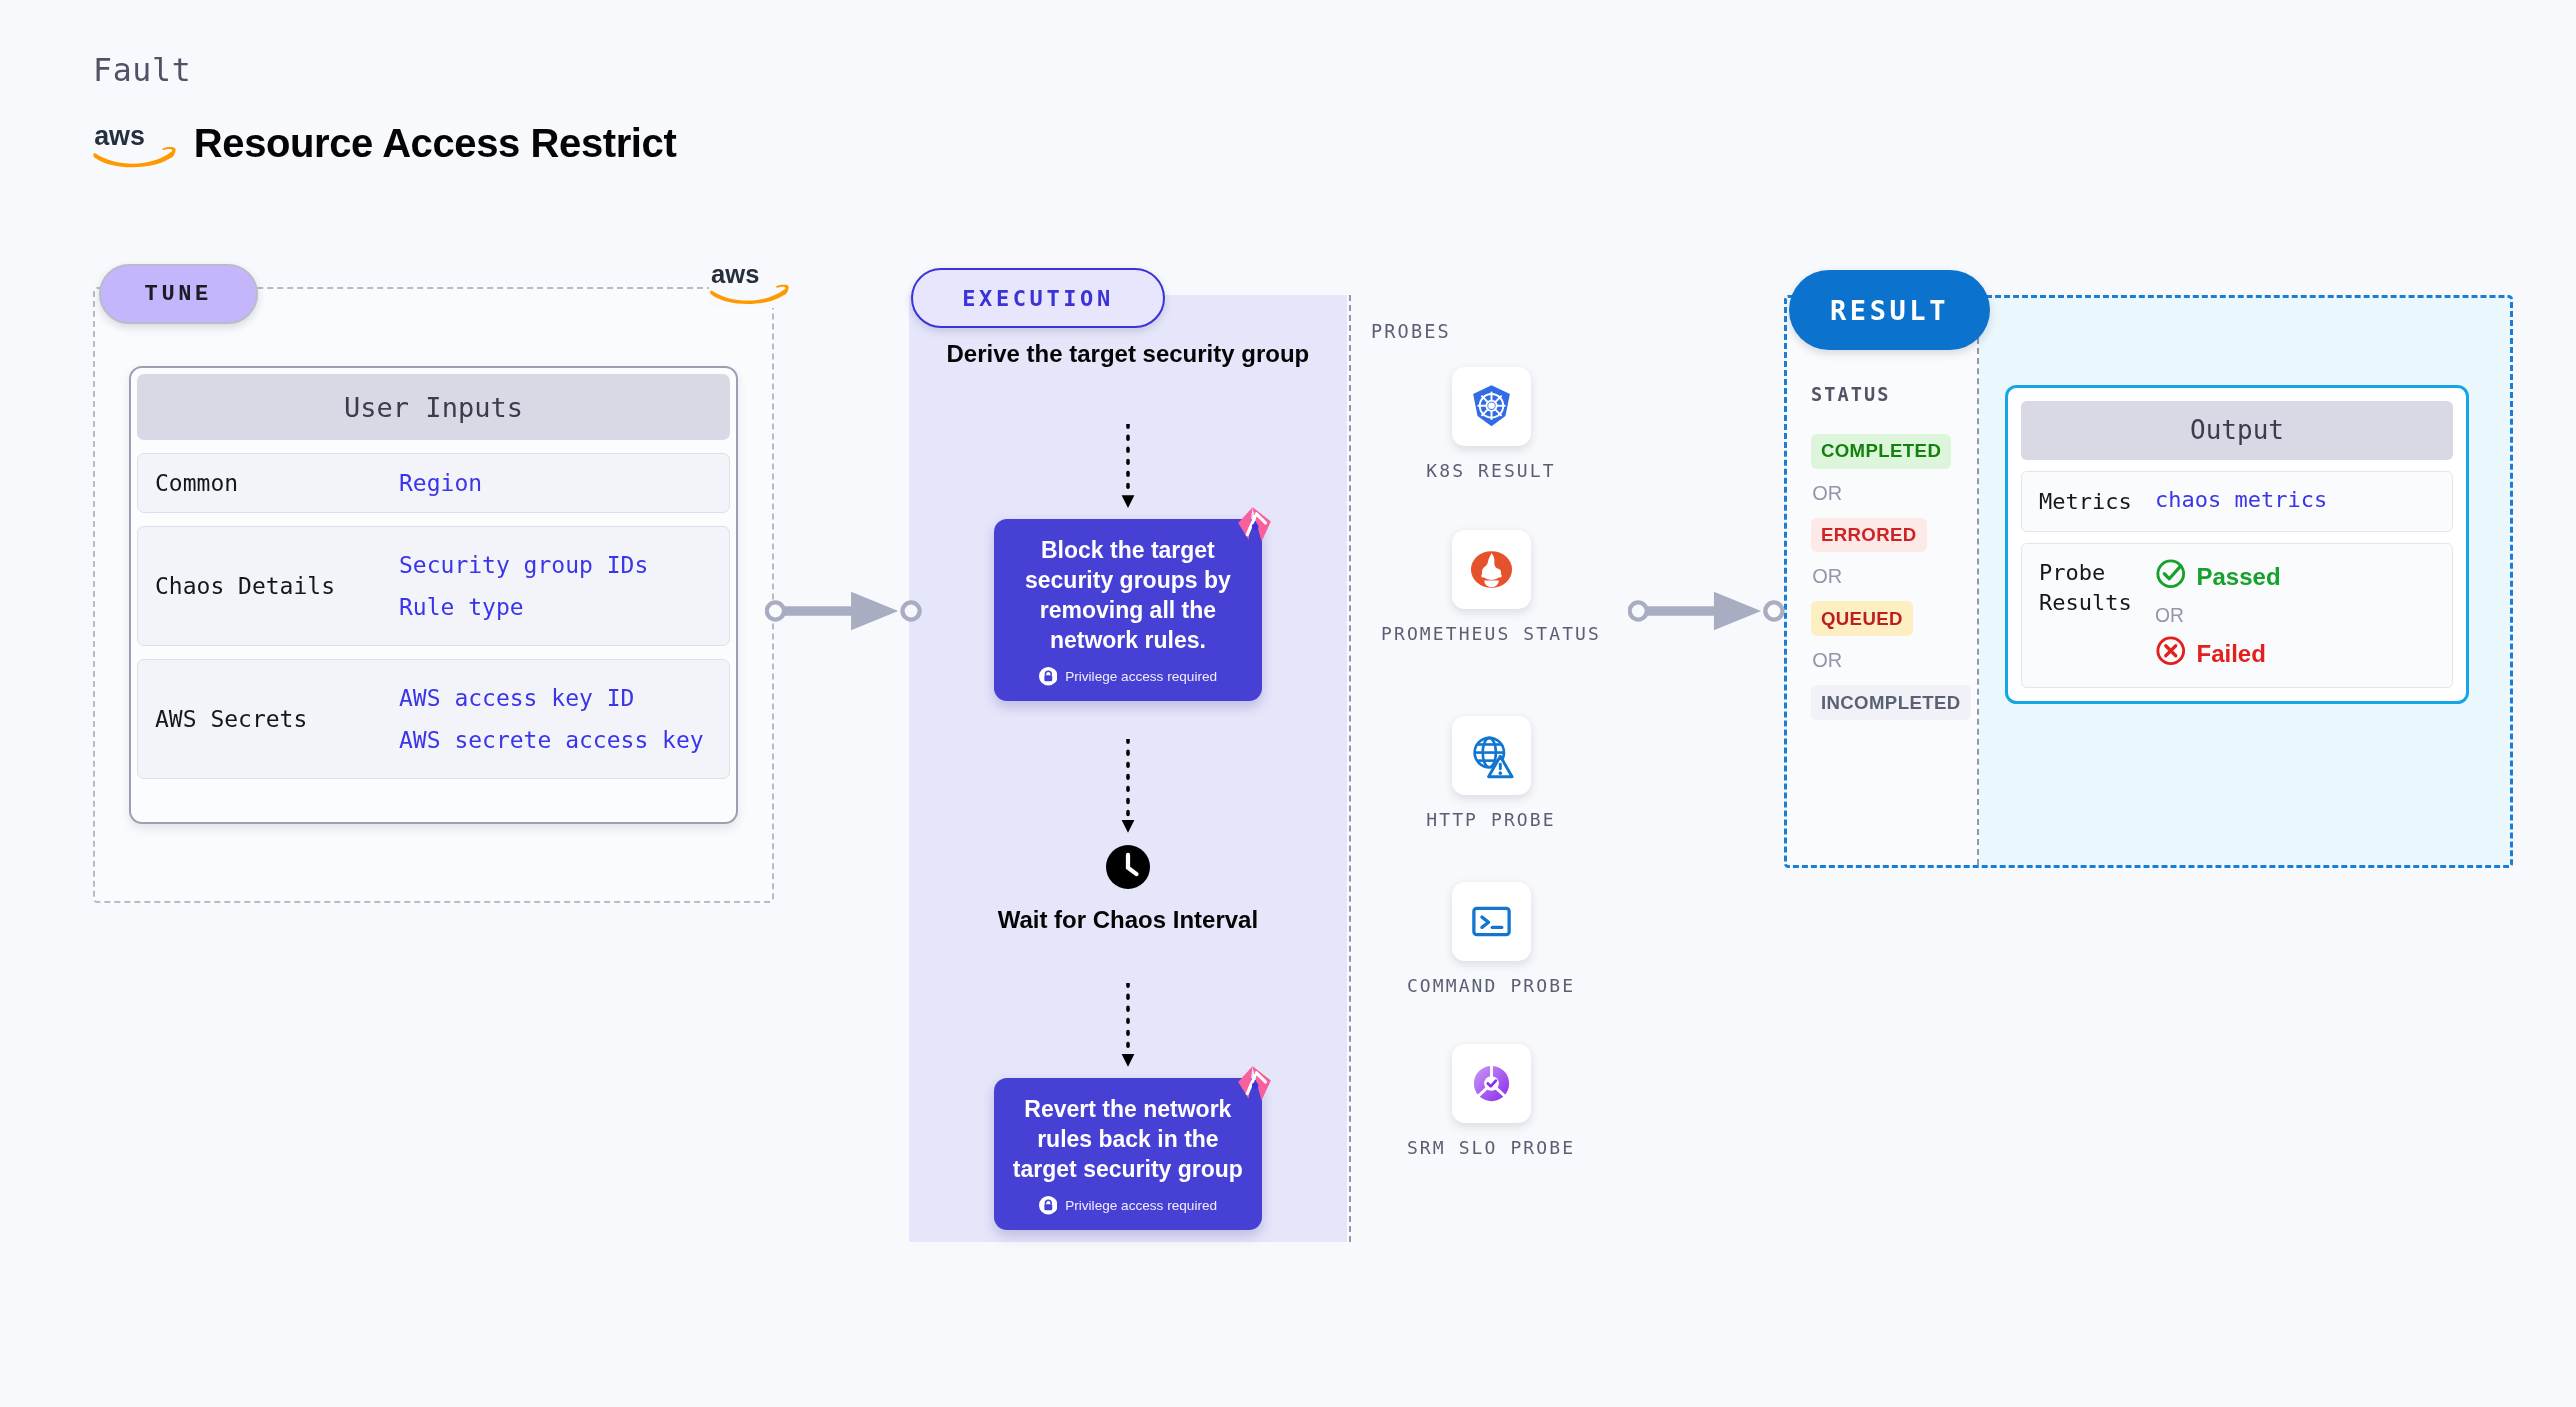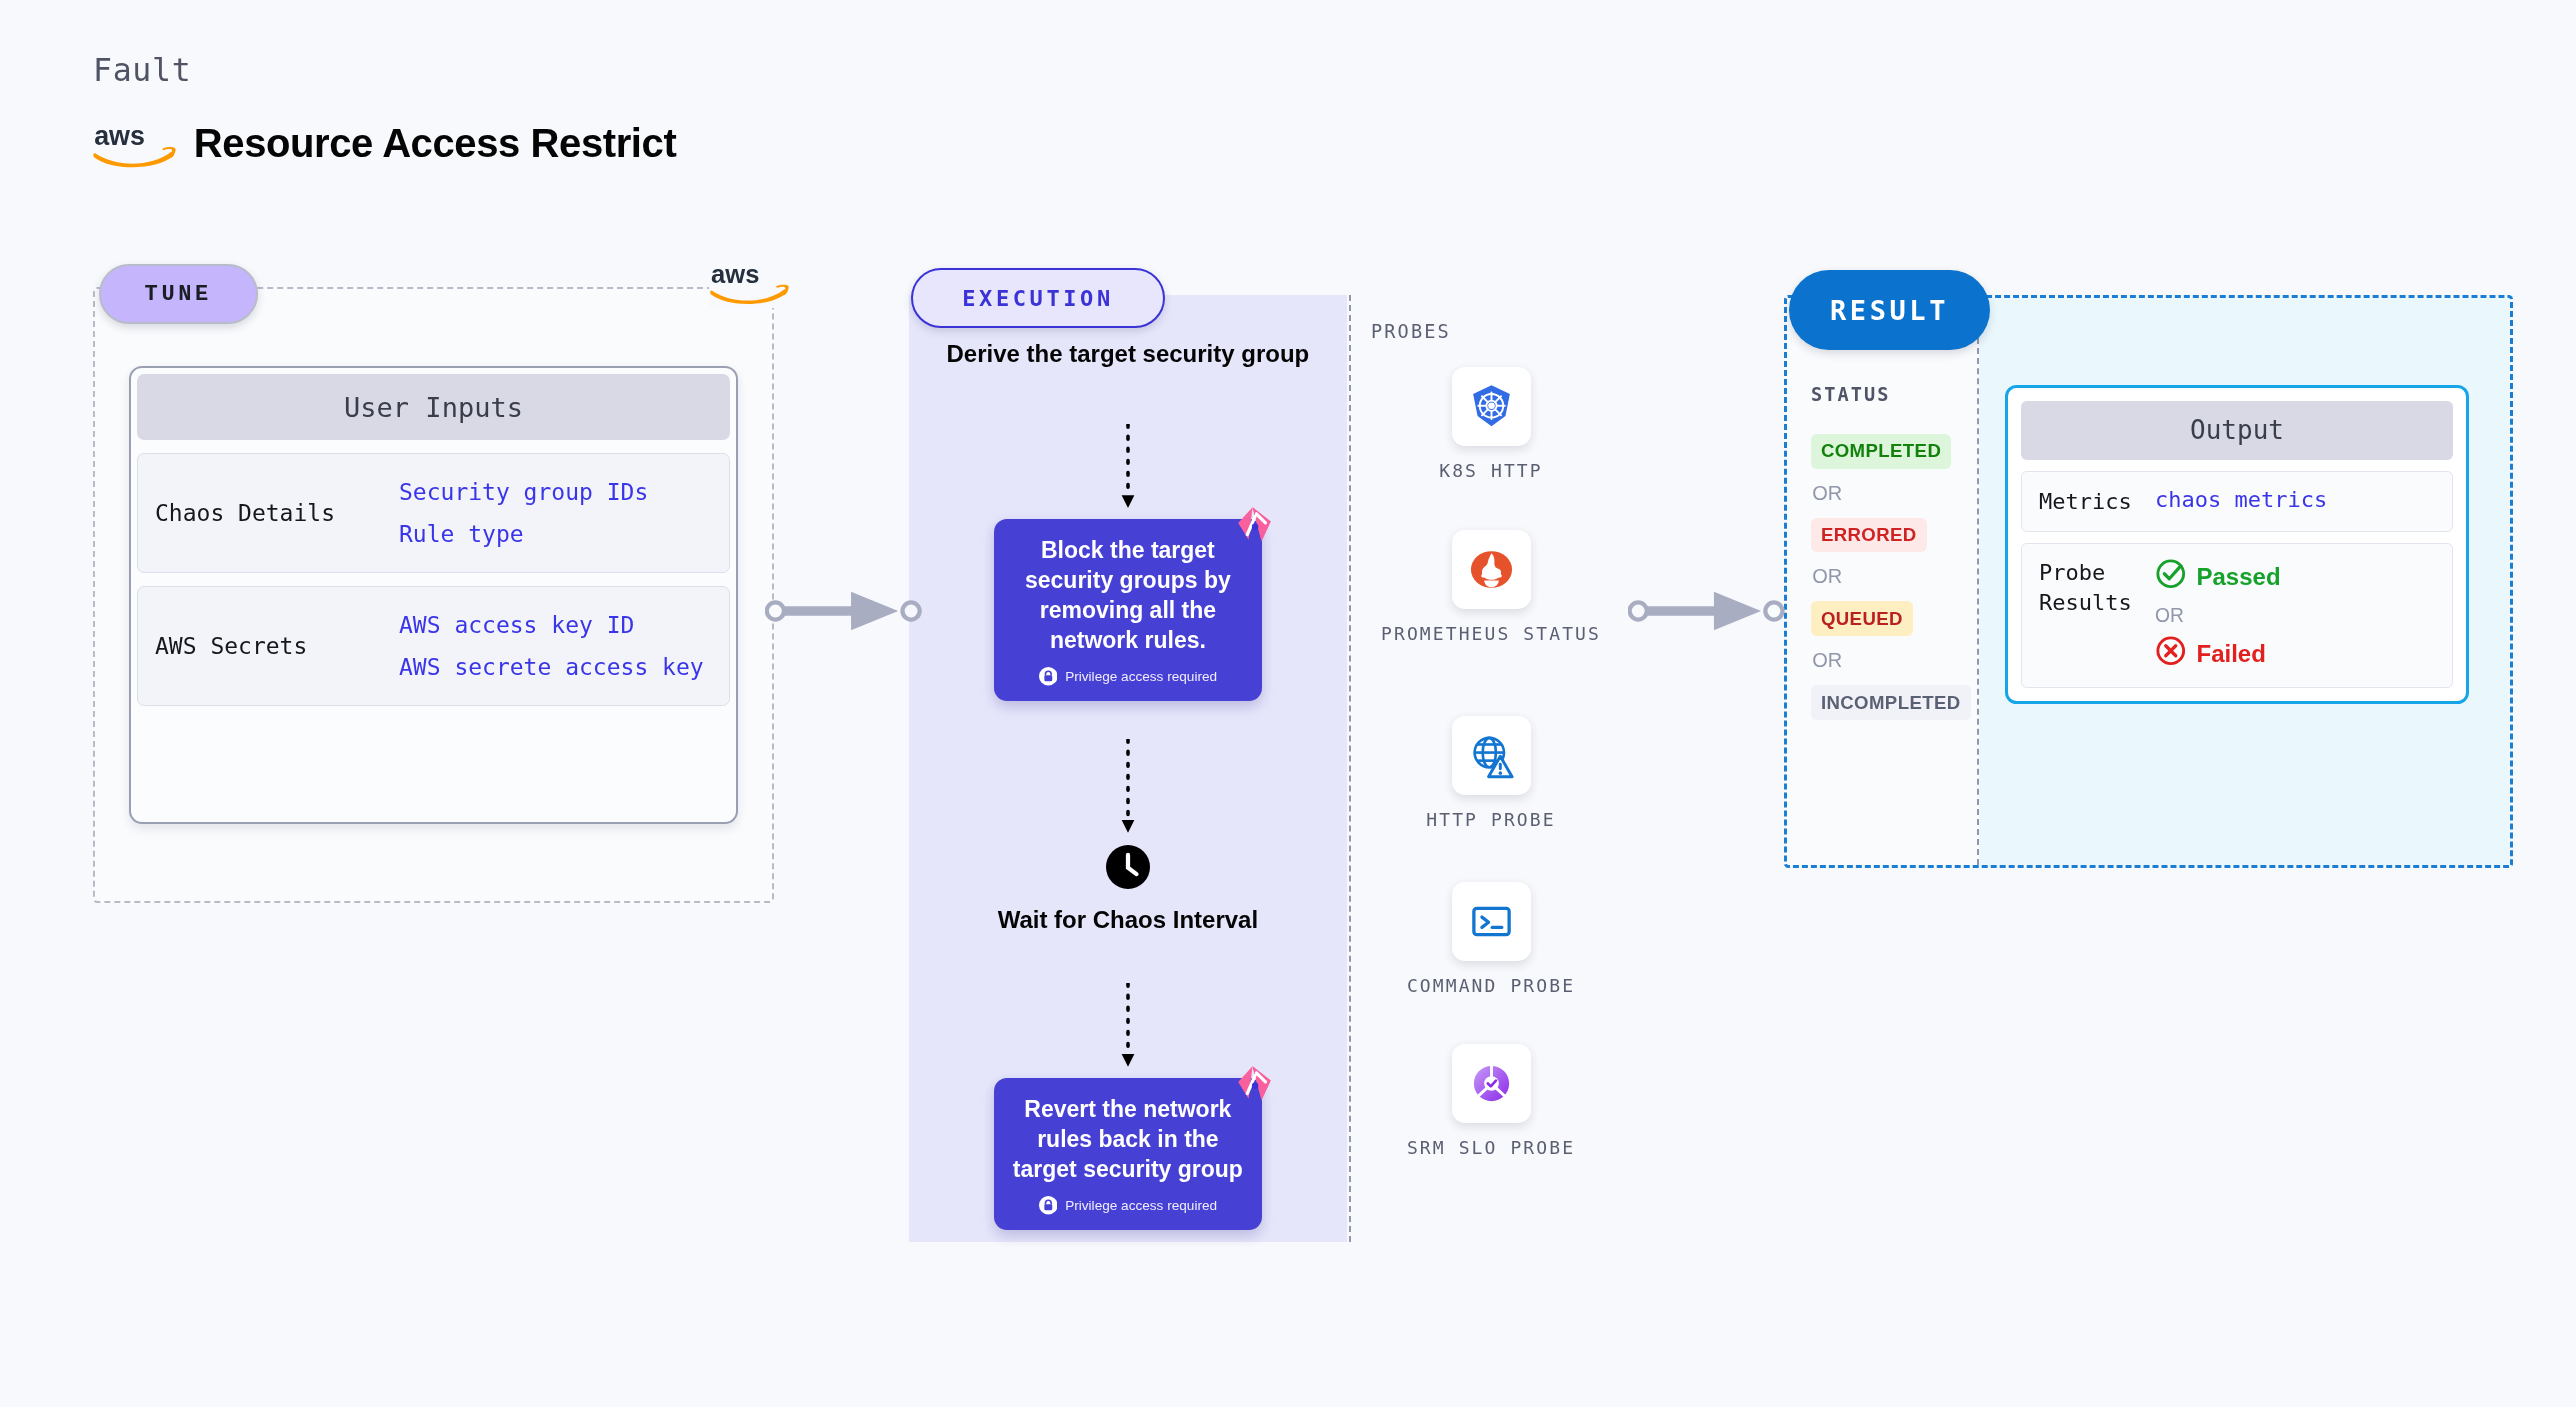--- a/index.html
+++ b/index.html
@@ -204,20 +204,26 @@
   </div>
 
   <div class="panel" id="tune-panel">
     <div class="panel-dash"></div>
 
     <div class="pill" id="tune-pill">TUNE</div>
 
     <div class="ui-card">
       <div class="ui-head">User Inputs</div>
 
+      <div class="ui-row r-common">
+        <div class="lbl">Common</div>
+        <div class="vals">
+          <span>Region</span>
+        </div>
+      </div>
 
       <div class="ui-row r-chaos">
         <div class="lbl">Chaos Details</div>
         <div class="vals">
           <span>Security group IDs</span>
           <span>Rule type</span>
         </div>
       </div>
 
       <div class="ui-row r-secrets">
@@ -349,21 +355,21 @@
               <line x1="14" y1="31" x2="25" y2="31"></line>
               <line x1="39" y1="31" x2="50" y2="31"></line>
               <line x1="19" y1="18" x2="27" y2="26"></line>
               <line x1="37" y1="36" x2="45" y2="44"></line>
               <line x1="45" y1="18" x2="37" y2="26"></line>
               <line x1="27" y1="36" x2="19" y2="44"></line>
             </g>
             <circle cx="32" cy="31" r="4.5" fill="#fff"></circle>
           </svg>
         </div>
-        <div class="probe-name">K8S HTTP</div>
+        <div class="probe-name">K8S RESULT</div>
       </div>
 
       <div class="probe-item" style="top:235px;">
         <div class="probe-tile">
           <svg viewBox="0 0 64 64" xmlns="http://www.w3.org/2000/svg">
             <ellipse cx="32" cy="32" rx="28" ry="25" fill="#e6522c"></ellipse>
             <path d="M32 10 c7 8 2 13 5 18 c2 4 8 2 8 8 c0 6-6 10-13 10 s-13-4-13-10 c0-8 7-8 8-14 c1-5 3-8 5-12 Z" fill="#fff"></path>
             <rect x="18" y="38" width="28" height="5" rx="2.5" fill="#fff"></rect>
             <path d="M22 47 h20 a10 9 0 0 1 -20 0 Z" fill="#fff"></path>
           </svg>

